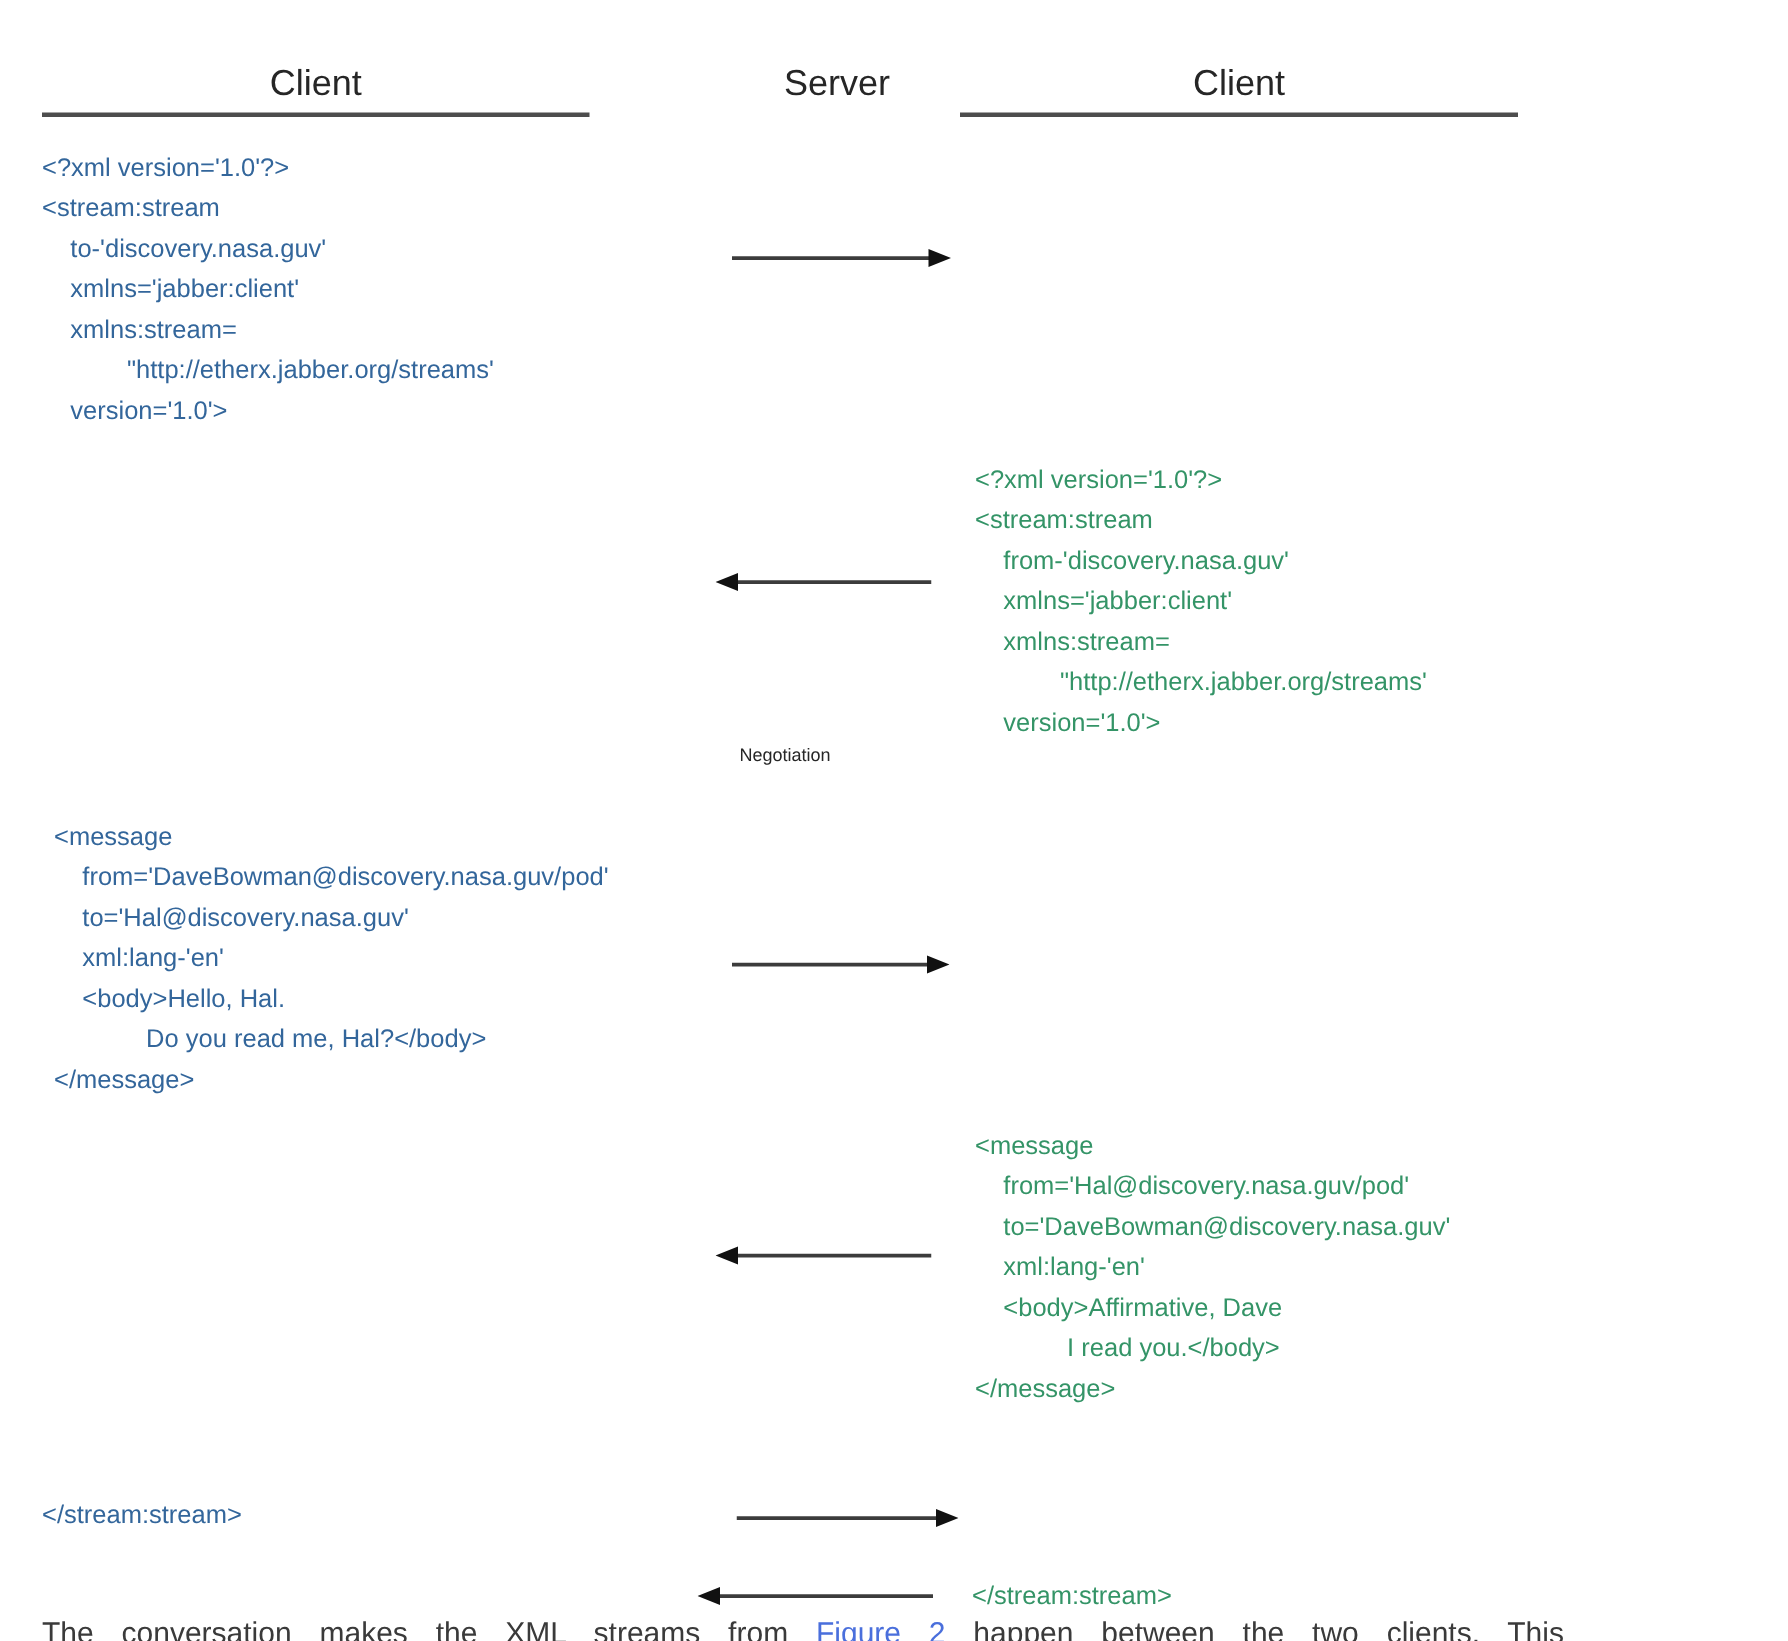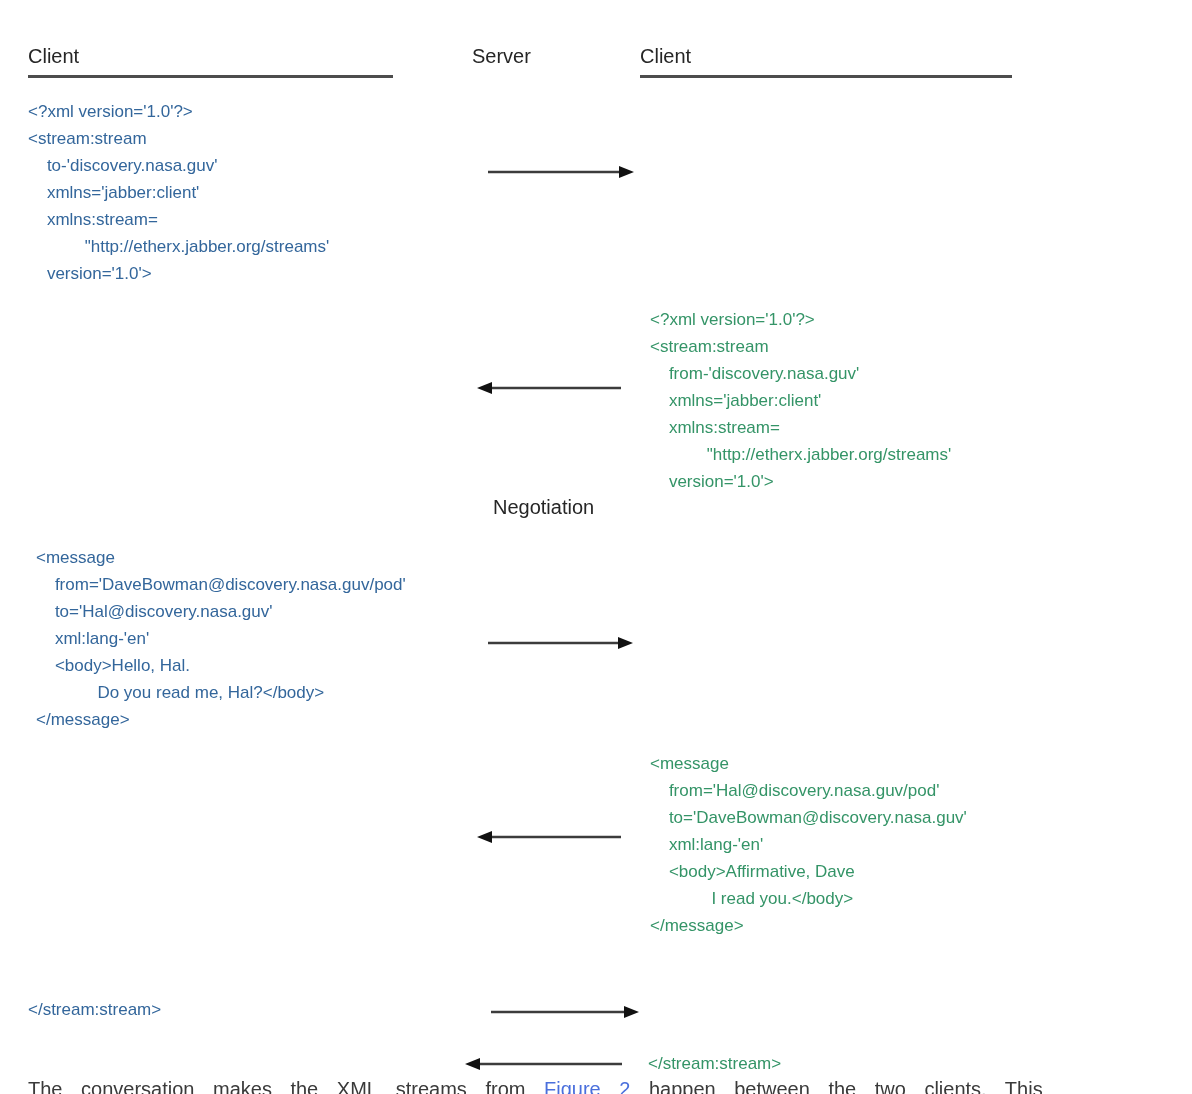--- a/index.html
+++ b/index.html
@@ -5,41 +5,41 @@
   html,body{margin:0;padding:0;background:#ffffff;}
   .stage{
     position:relative;
     width:1192px;height:1094px;
     overflow:hidden;
     background:#ffffff;
     font-family:"Liberation Sans","DejaVu Sans",sans-serif;
   }
   .lane-label{
     position:absolute;top:44px;height:24px;
-    font-size:20px;color:#262626;text-align:left;line-height:24px;
+    font-size:24px;color:#262626;text-align:center;line-height:24px;
   }
   .lane-label.left{left:28px;width:365px;}
-  .lane-label.center{left:472px;width:120px;}
+  .lane-label.center{left:498px;width:120px;}
   .lane-label.right{left:640px;width:372px;}
   .lane-line{
     position:absolute;top:75px;height:3px;background:#4d4d4d;
   }
   .lane-line.left{left:28px;width:365px;}
   .lane-line.right{left:640px;width:372px;}
   .code{
     position:absolute;
     font-size:17px;line-height:27px;
     white-space:pre;
     letter-spacing:0px;
   }
   .code.blue{color:#33669B;}
   .code.green{color:#349467;}
   .negotiation{
     position:absolute;left:493px;top:496px;
-    font-size:20px;color:#262626;
+    font-size:12px;color:#262626;
   }
   .arrow{position:absolute;}
   .caption{
     position:absolute;left:28px;top:1078px;width:1164px;
     font-size:20px;color:#3a3a3a;white-space:pre;word-spacing:13px;
   }
   .caption .link{color:#4a6fdc;}
 </style>
 </head>
 <body>

